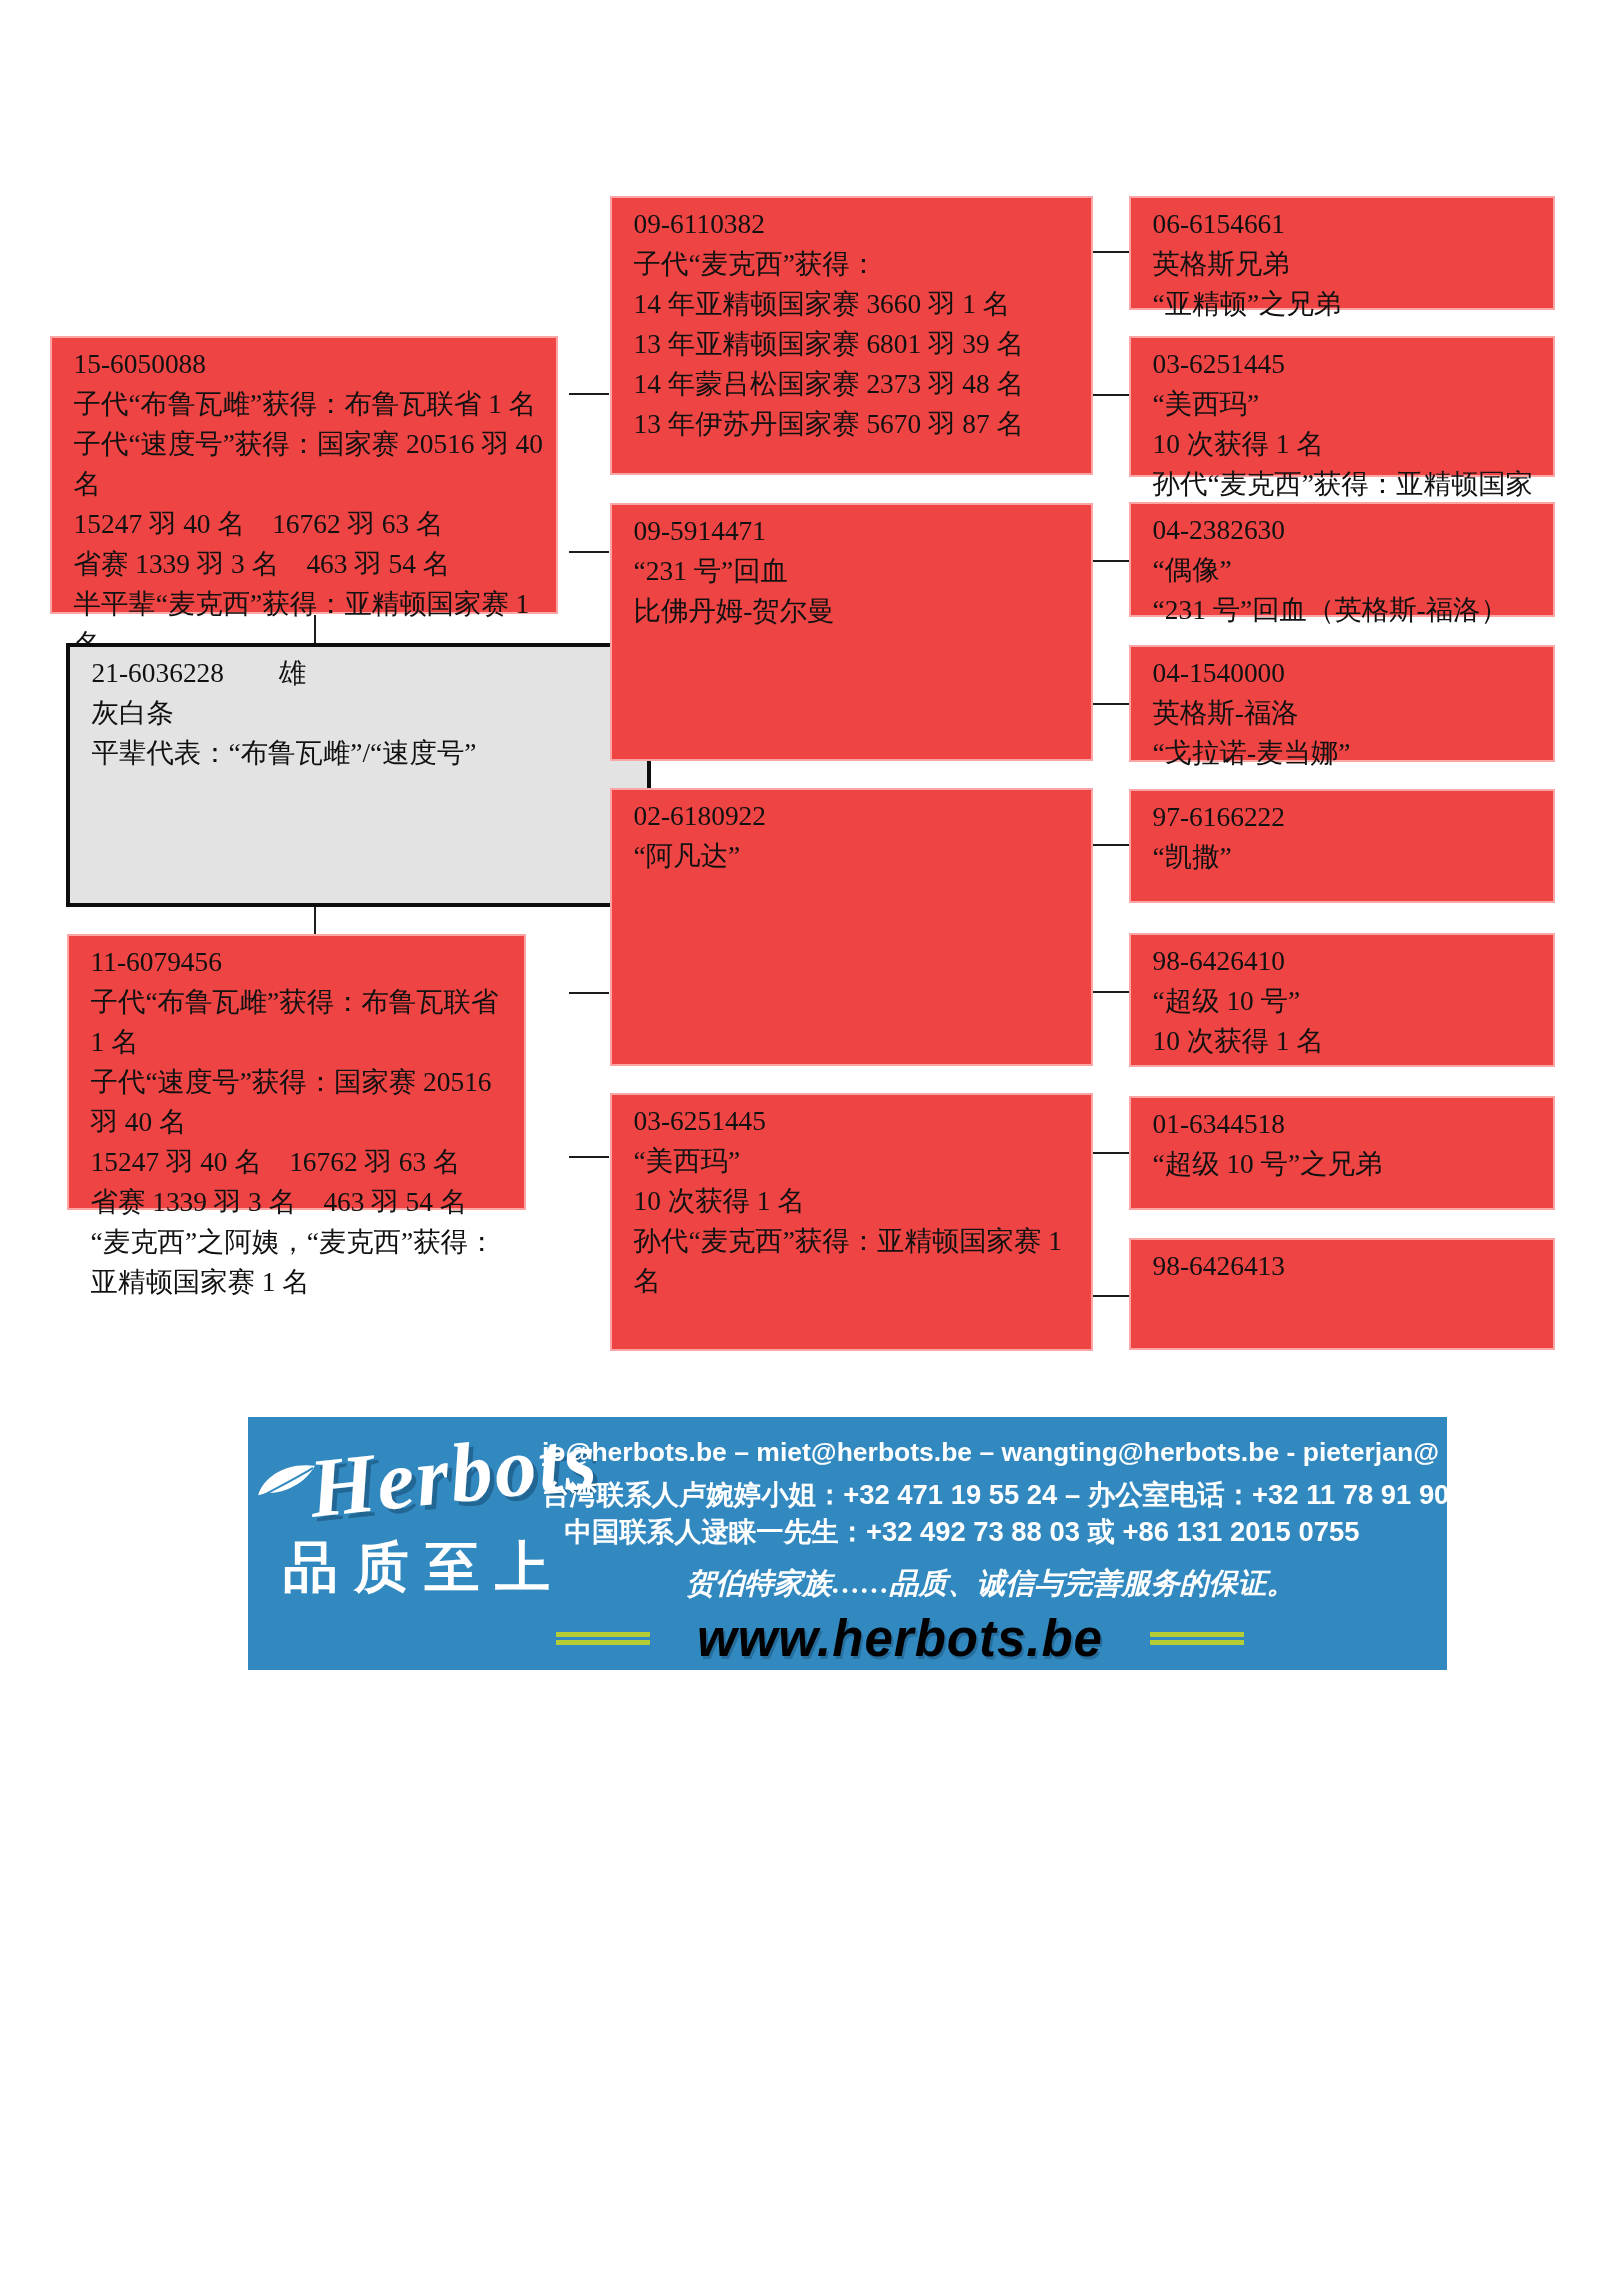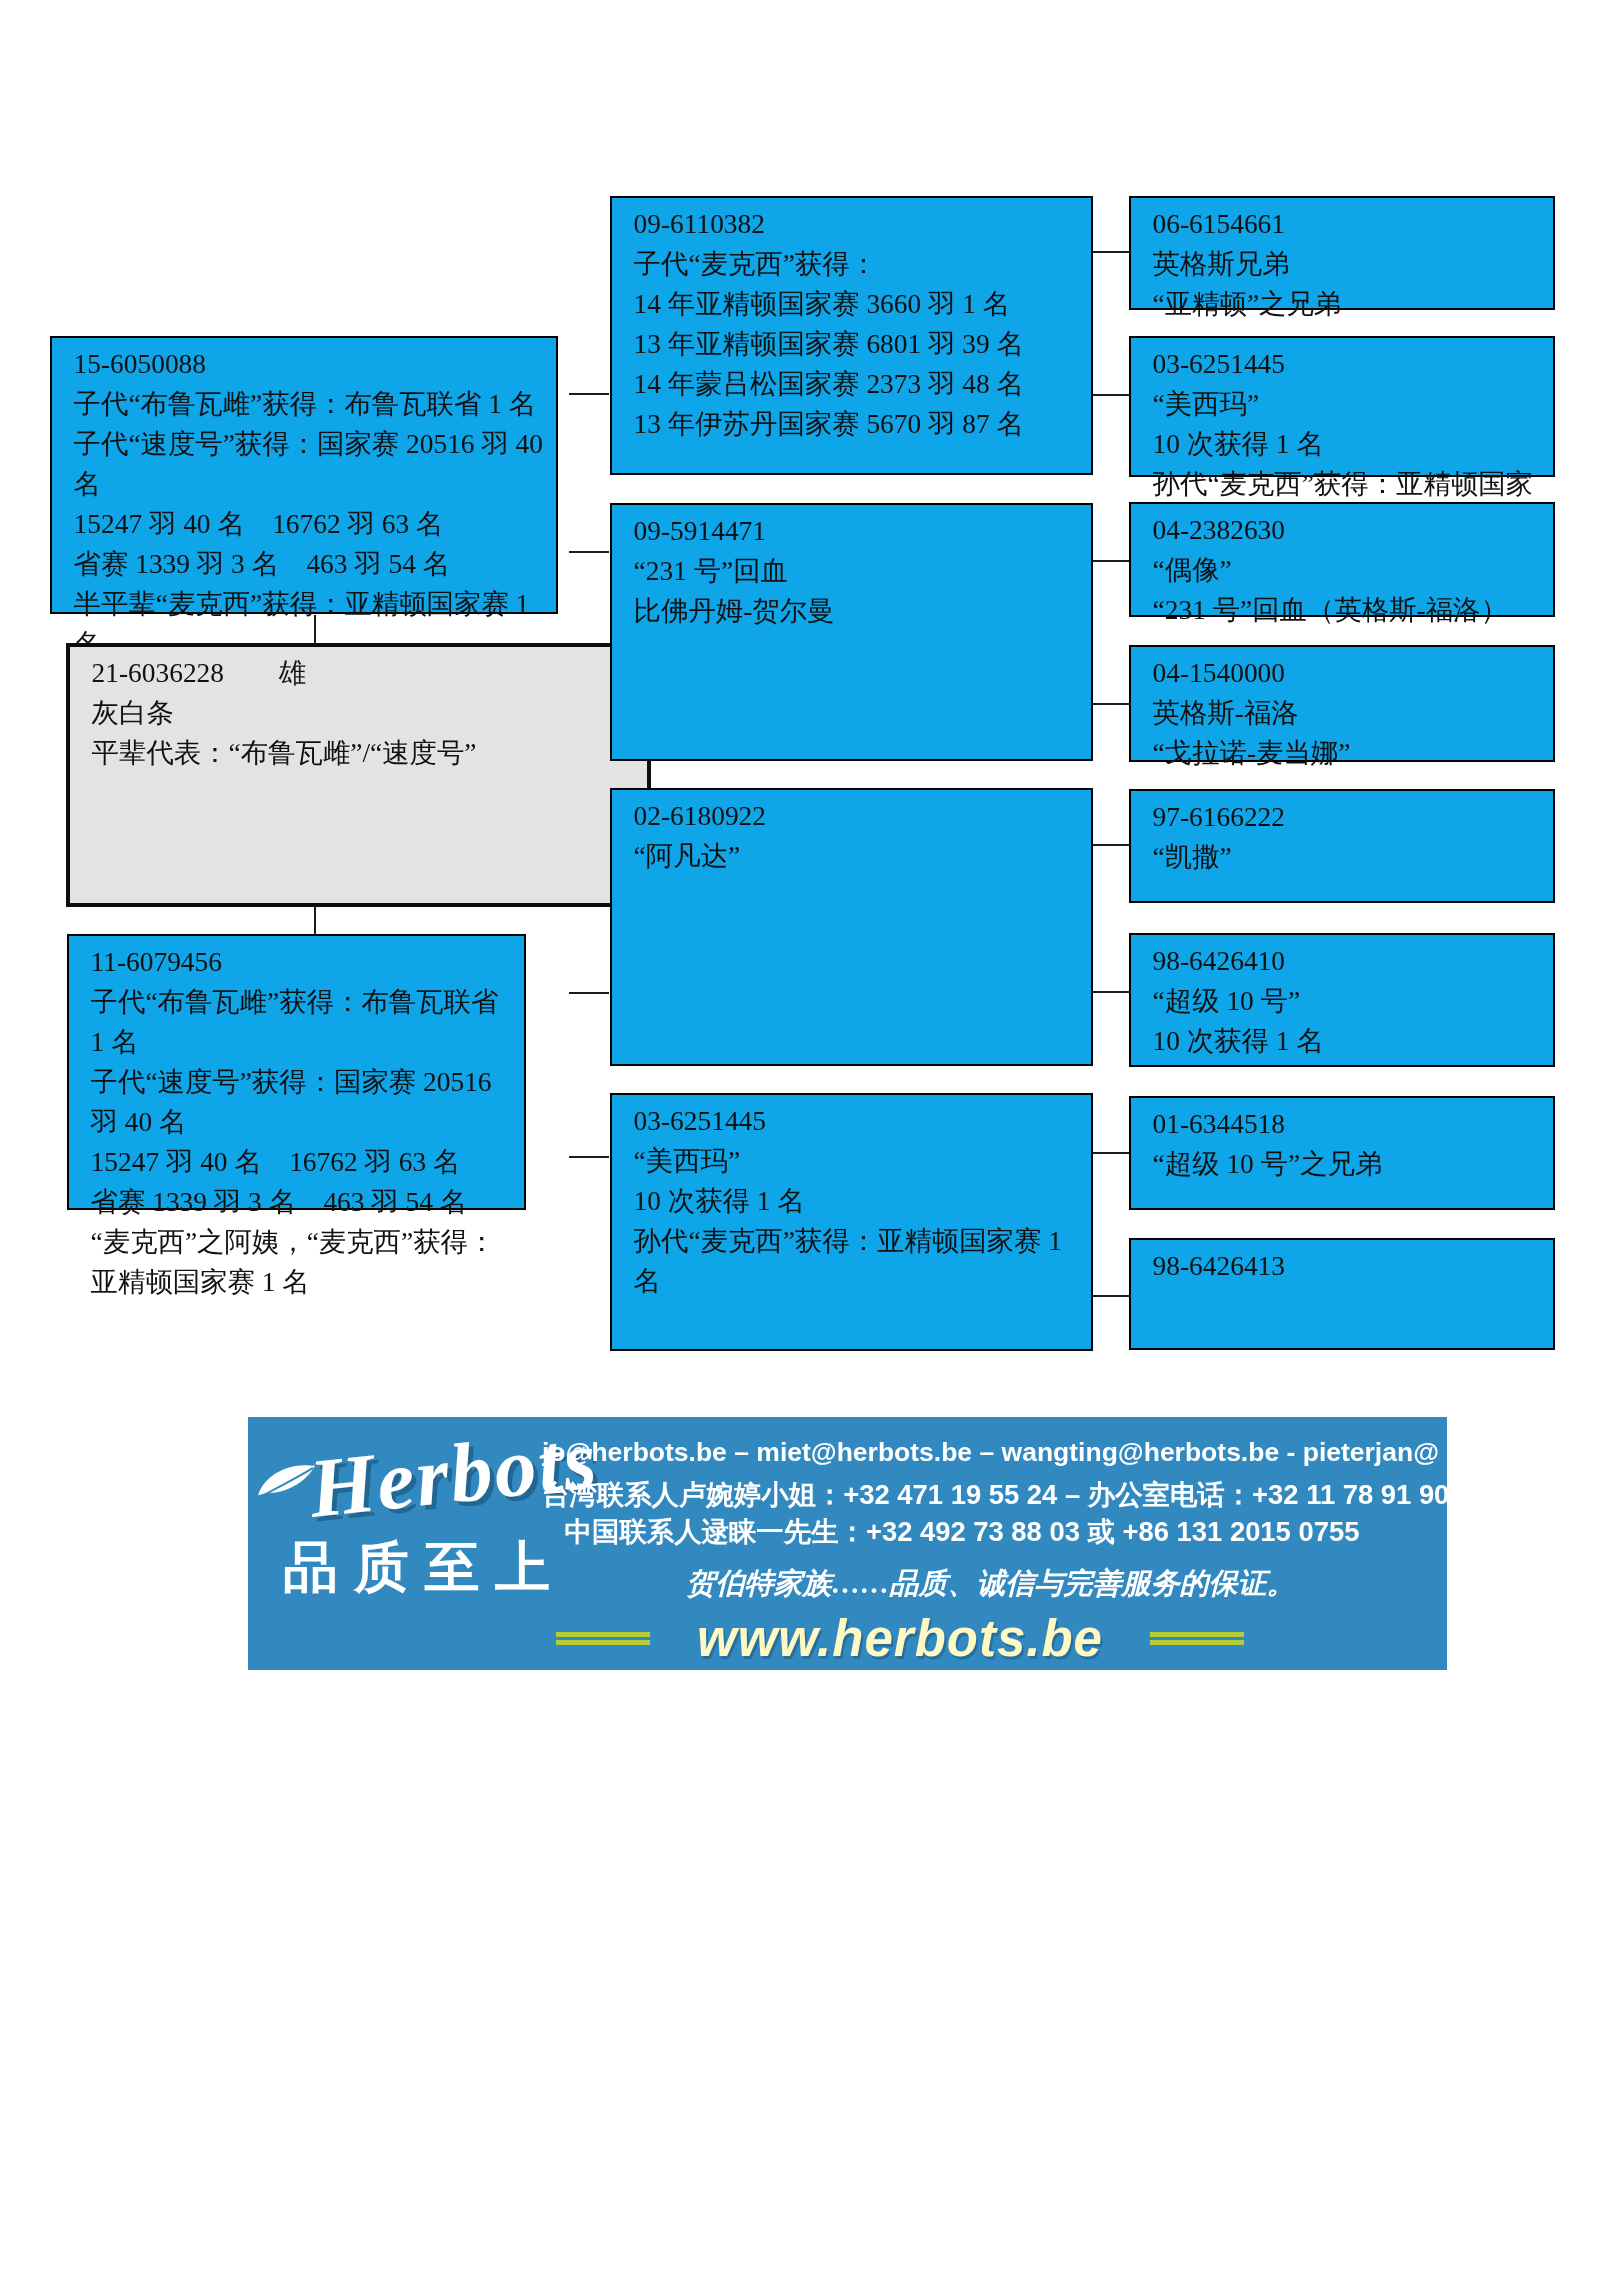--- a/index.html
+++ b/index.html
@@ -6,22 +6,22 @@
   .page{
     position:relative;
     width:1621px;height:2293px;
     background:#ffffff;
     font-family:"Liberation Serif","DejaVu Serif",serif;
     overflow:hidden;
   }
   
   .pbox{
     position:absolute;
-    background:#0ea5e9;
-    border:2px solid #000000;
+    background:#ef4444;
+    border:2px solid #fca5a5;
     box-sizing:border-box;
     color:#111;
     font-size:27.4px;
     line-height:40px;
     padding:5.9px 7.8px 0 21.6px;
   }
   .pbox.subject{
     border:4.9px solid #0d0d0d;
     background:#e3e3e3;
   }
@@ -216,21 +216,21 @@
     <div class="cn-slogan">品质至上</div>
     <div class="email-line">jo@herbots.be – miet@herbots.be – wangting@herbots.be - pieterjan@herbots.be</div>
     <div class="tw-line">台湾联系人卢婉婷小姐：+32 471 19 55 24 – 办公室电话：+32 11 78 91 90</div>
     <div class="cn-line">中国联系人逯睐一先生：+32 492 73 88 03 或 +86 131 2015 0755</div>
     <div class="family-slogan">贺伯特家族……品质、诚信与完善服务的保证。</div>
     <div class="bottom-row">
       <div class="yellow-rule">
         <div class="bar" style="background: rgb(181, 204, 53);"></div>
           <div class="bar" style="background: rgb(181, 204, 53);"></div>
       </div>
-      <div class="website" style="color: #fef9c3;">www.herbots.be</div>
+      <div class="website" style="color: #000000;">www.herbots.be</div>
       <div class="yellow-rule">
         <div class="bar" style="background: rgb(181, 204, 53);"></div>
           <div class="bar" style="background: rgb(181, 204, 53);"></div>
       </div>
     </div>
   </div>
 
 </div>
 
 

